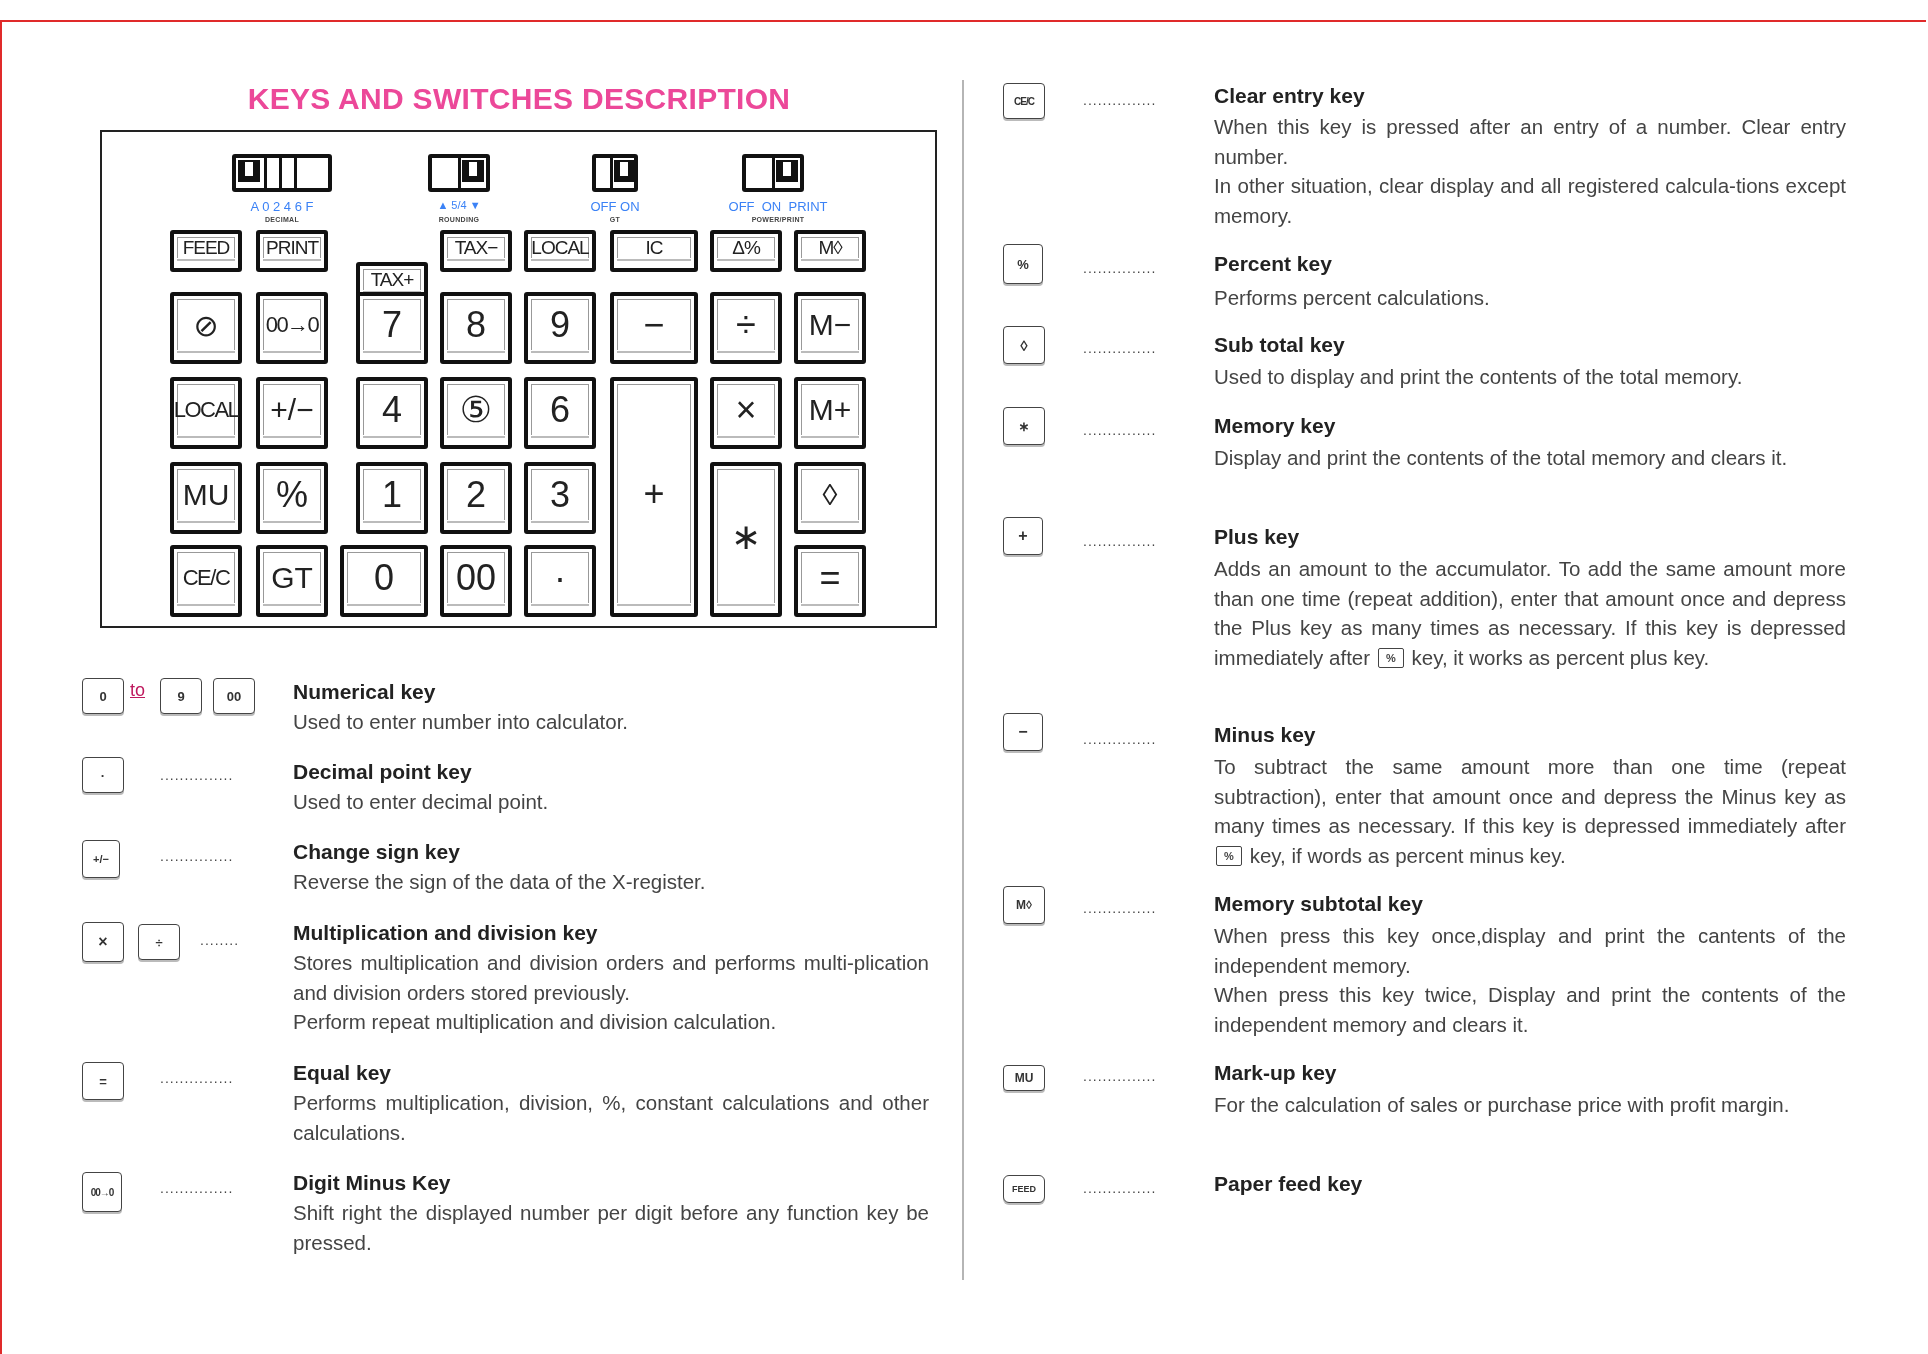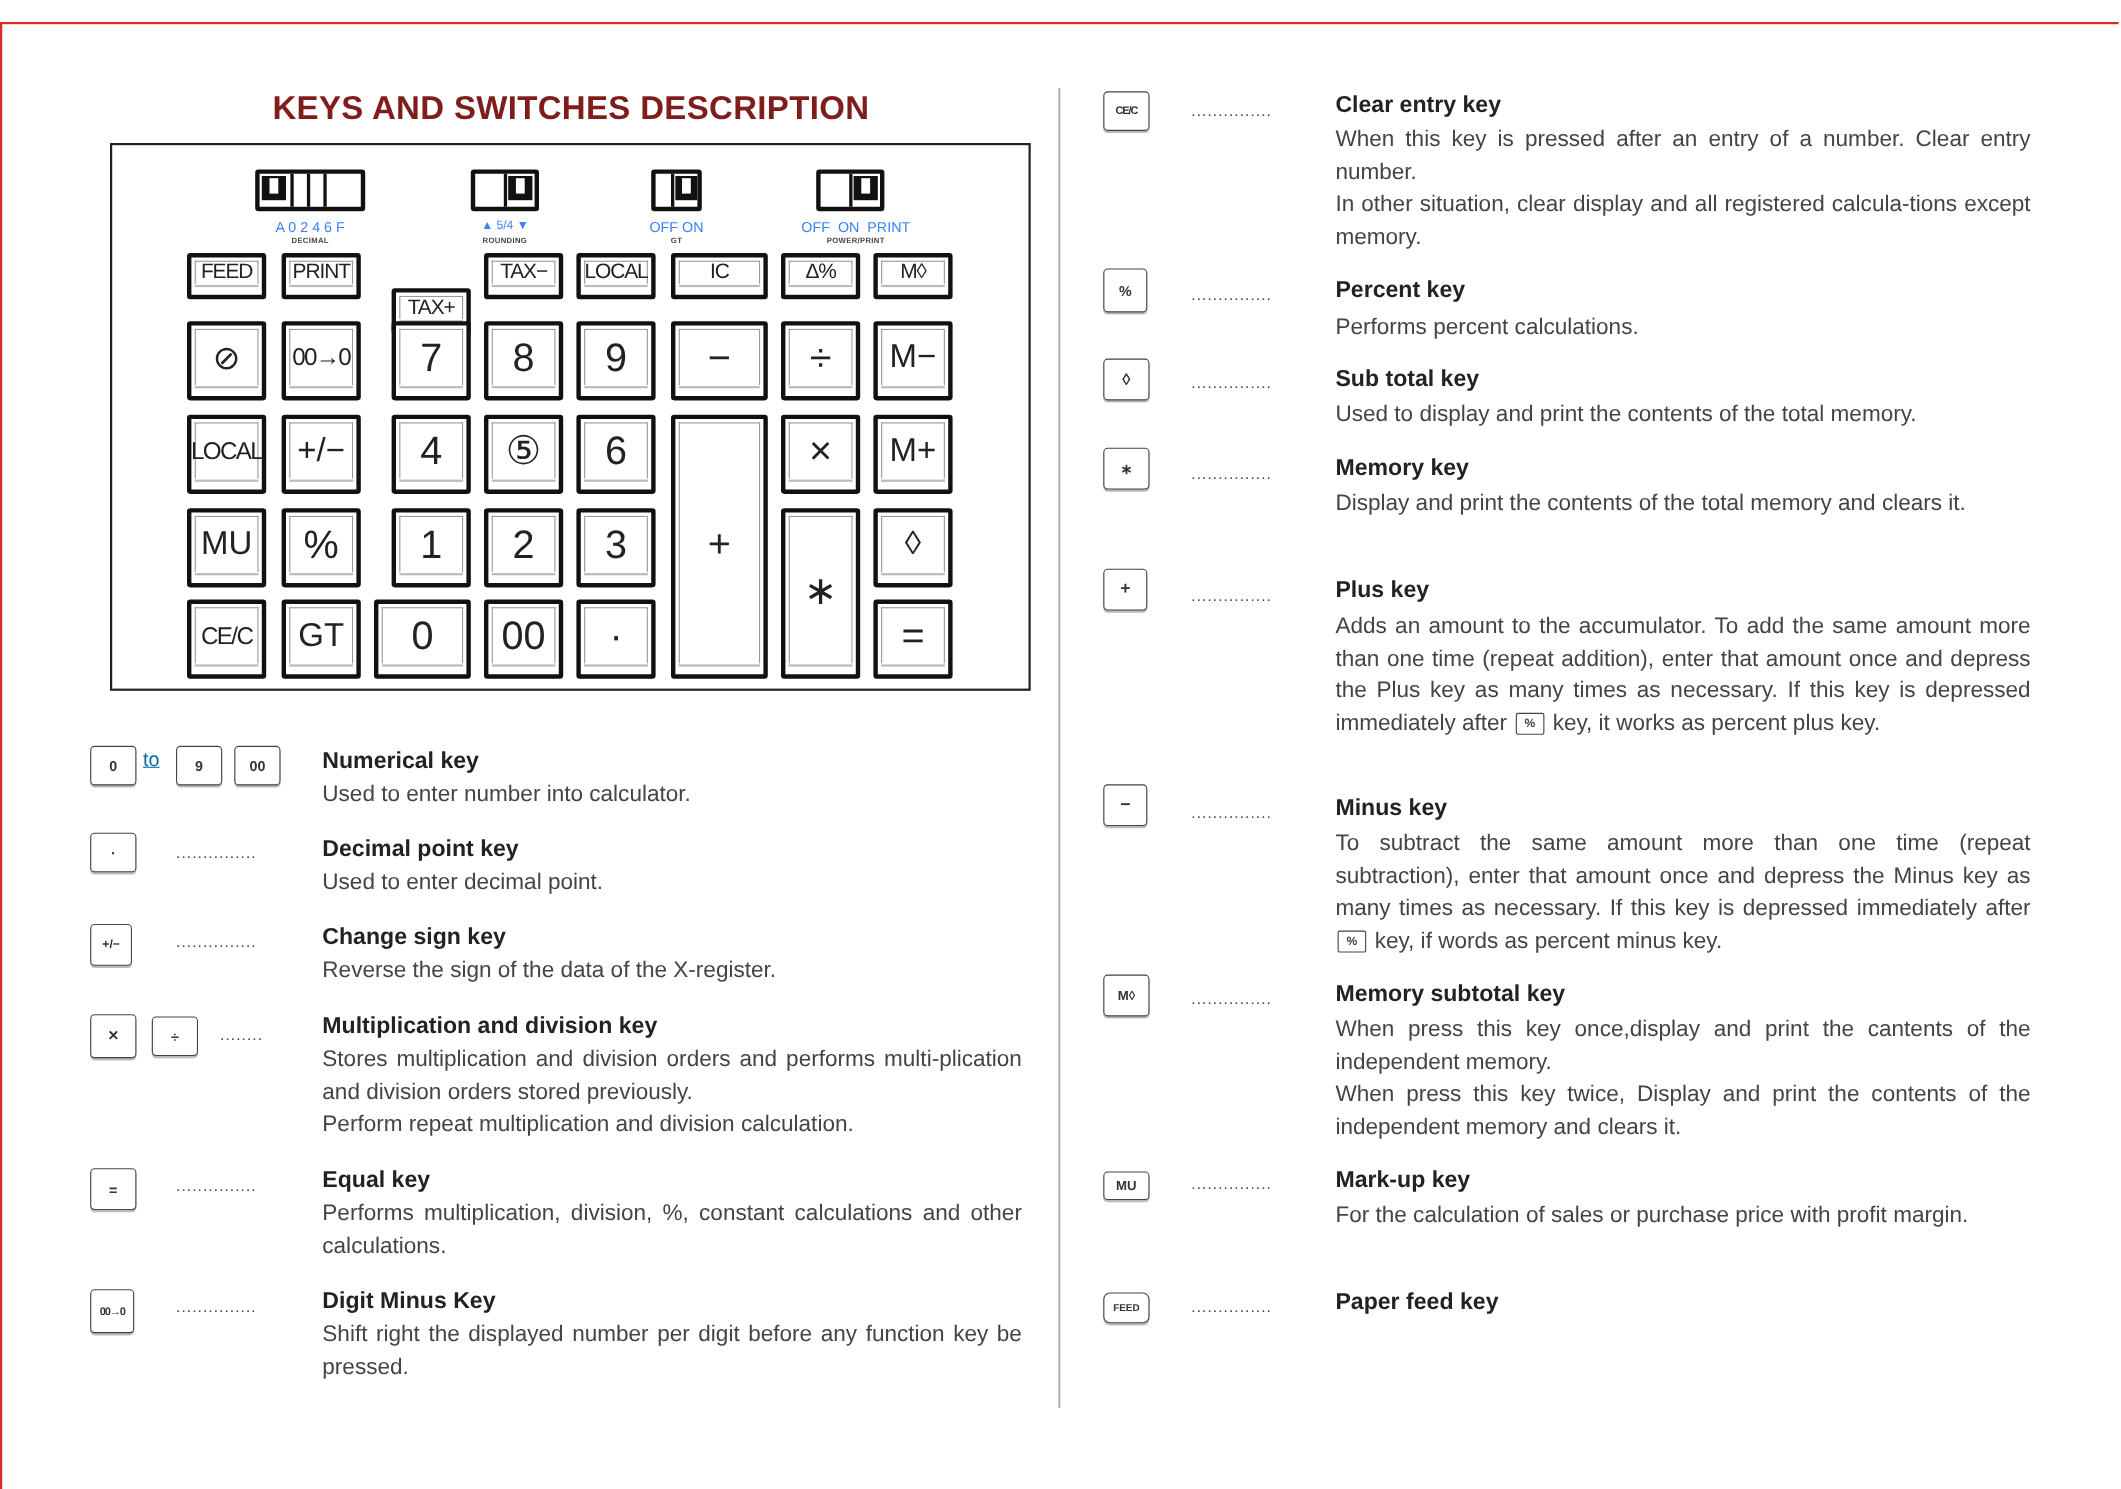--- a/index.html
+++ b/index.html
@@ -1,18 +1,18 @@
 <!DOCTYPE html>
 <html><head>
 <meta charset="utf-8">
 <style>
   html,body{margin:0;padding:0;background:#fff;}
   body{width:1928px;height:1354px;position:relative;overflow:hidden;font-family:"Liberation Sans",sans-serif;color:#222;}
   .frame{position:absolute;left:0;top:20px;width:1926px;height:1340px;border-top:2px solid #e02a2a;border-left:2px solid #e02a2a;box-sizing:border-box;}
-  .title{position:absolute;left:100px;width:838px;top:82px;text-align:center;font-weight:bold;font-size:30px;letter-spacing:0.3px;color:#7f1d1d;}
+  .title{position:absolute;left:100px;width:838px;top:82px;text-align:center;font-weight:bold;font-size:30px;letter-spacing:0.3px;color:#ec4899;}
   .divider{position:absolute;left:962px;top:80px;width:2px;height:1200px;background:#b5b5b5;}
 
   
   .keypad{position:absolute;left:100px;top:130px;width:837px;height:498px;border:2px solid #222;box-sizing:border-box;}
   .switch{position:absolute;}
   .sw-body{position:absolute;border:4px solid #111;border-radius:3px;background:#fff;box-sizing:border-box;height:38px;}
   .sw-slot{position:absolute;top:0;bottom:0;border-right:3px solid #111;}
   .sw-knob{position:absolute;top:2px;bottom:6px;background:#111;}
   .sw-knob:after{content:"";position:absolute;left:30%;right:30%;top:2px;bottom:6px;background:#fff;}
   .sw-label{position:absolute;font-size:13px;color:#3b82f6;white-space:nowrap;text-align:center;}
@@ -22,21 +22,21 @@
   .key:after{content:"";position:absolute;left:3px;right:3px;bottom:3px;height:4px;border-top:2px solid #bbb;}
   .key span{position:relative;top:-3px;color:#222;}
   .k-fn span{font-size:19px;letter-spacing:-1px;}
   .k-big span{font-size:36px;}
   .k-mid span{font-size:30px;}
   .k-sm span{font-size:22px;letter-spacing:-1.5px;}
 
   
   .entry{position:absolute;}
   .ikey{position:absolute;border:1.5px solid #444;border-radius:4px;background:#fff;box-sizing:border-box;display:flex;align-items:center;justify-content:center;font-size:13px;font-weight:bold;color:#333;box-shadow:0 2px 0 #bbb;}
-  .ito{position:absolute;font-size:18px;color:#0369a1;text-decoration:underline;}
+  .ito{position:absolute;font-size:18px;color:#be185d;text-decoration:underline;}
   .dots{position:absolute;font-size:14px;letter-spacing:1px;color:#444;white-space:nowrap;overflow:hidden;}
   .etitle{position:absolute;font-size:21px;font-weight:bold;color:#222;white-space:nowrap;}
   .ebody{position:absolute;font-size:20.5px;line-height:29.5px;color:#444;text-align:justify;}
   .inlinekey{display:inline-block;border:1.5px solid #444;border-radius:2px;font-size:11px;font-weight:bold;line-height:18px;width:24px;text-align:center;vertical-align:3px;margin:0 2px;}
 </style>
 </head>
 <body>
 
 <div class="frame"></div>
 

